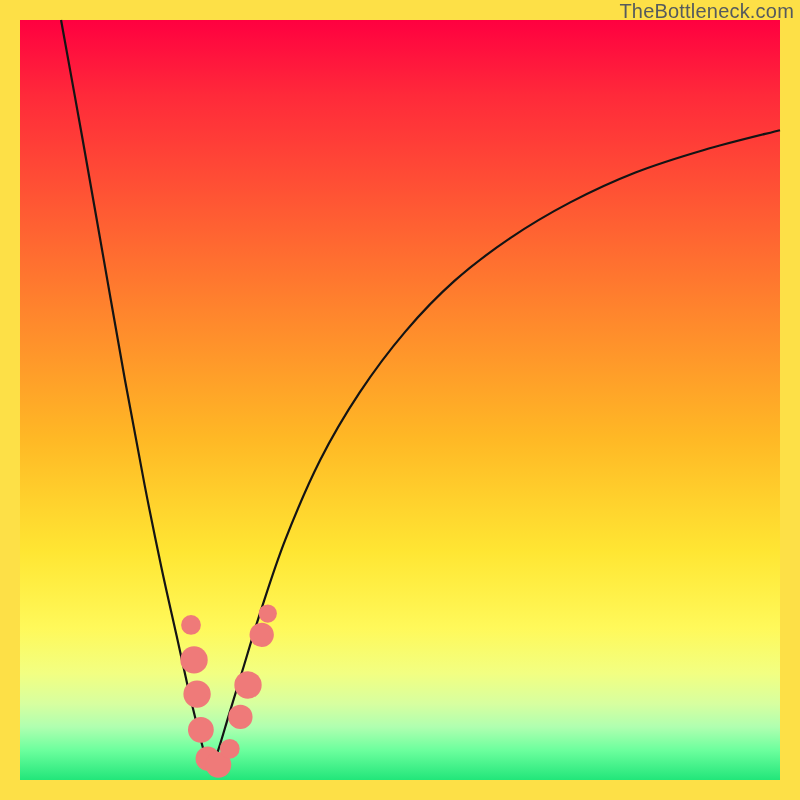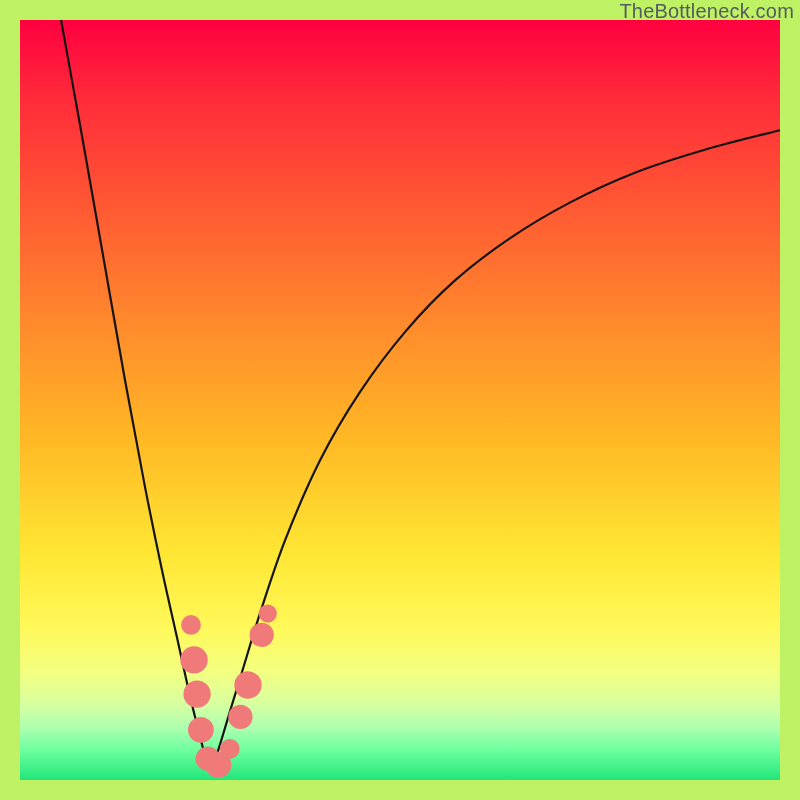--- a/index.html
+++ b/index.html
@@ -10,21 +10,21 @@
     background: #000;
     overflow: hidden;
     font-family: Arial, Helvetica, sans-serif;
   }
   .frame {
     position: absolute;
     top: 0;
     left: 0;
     width: 800px;
     height: 800px;
-    background: #bef264;
+    background: #fde047;
   }
   .plot-area {
     position: absolute;
     top: 20px;
     left: 20px;
     width: 760px;
     height: 760px;
     background: linear-gradient(
       to bottom,
       #ff0040 0%,

